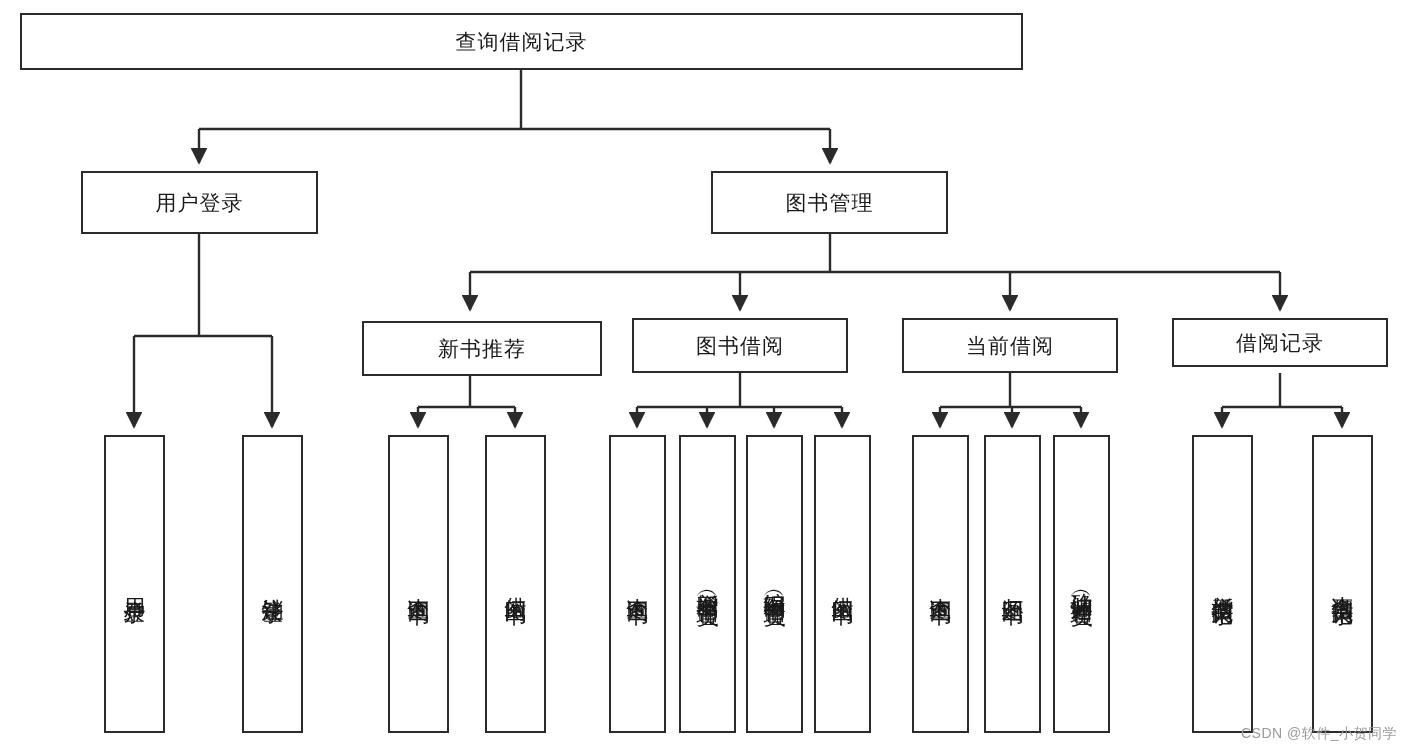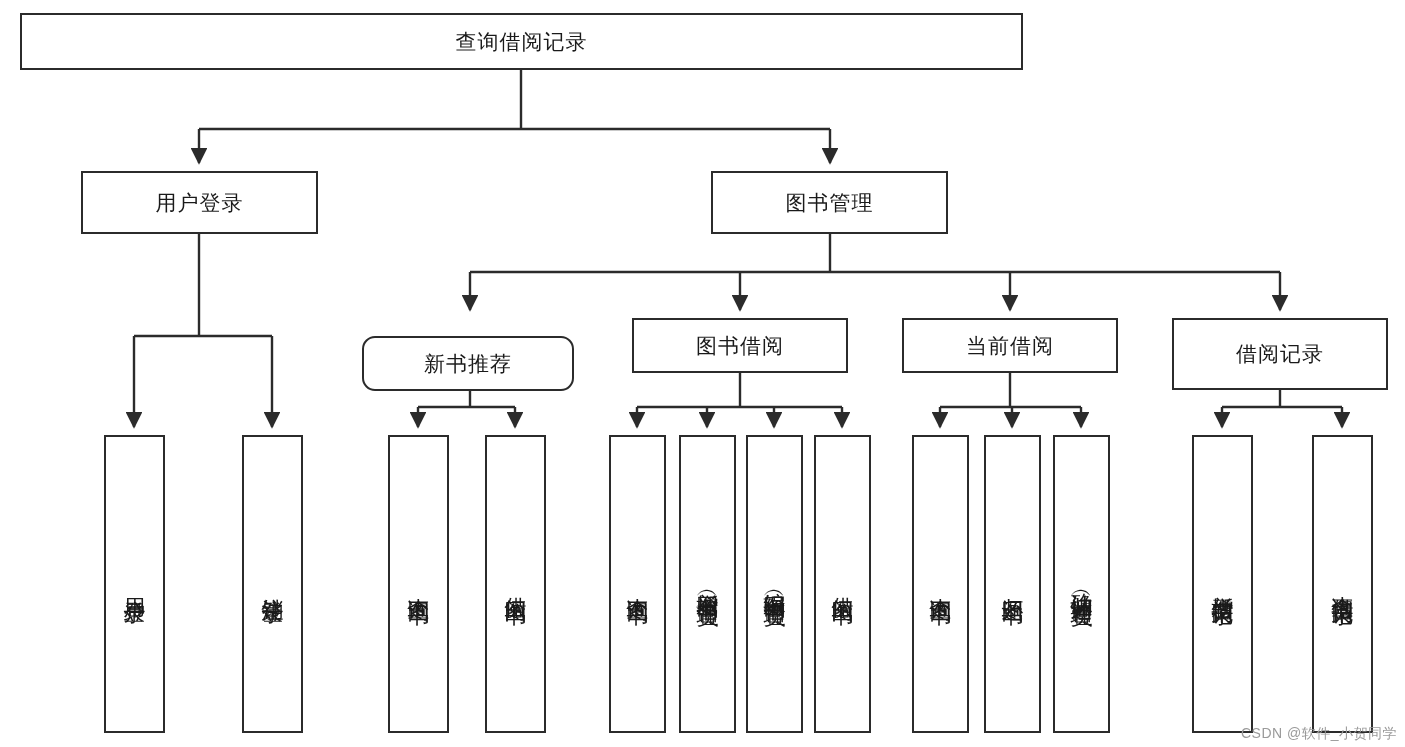--- a/index.html
+++ b/index.html
@@ -127,30 +127,30 @@
     <span class="label">查询借阅记录</span>
   </div>
 
   <div class="node horiz" style="left:81px; top:171px; width:237px; height:63px;">
     <span class="label">用户登录</span>
   </div>
   <div class="node horiz" style="left:711px; top:171px; width:237px; height:63px;font-family:Liberation Serif, serif;">
     <span class="label">图书管理</span>
   </div>
 
-  <div class="node horiz" style="left:362px; top:336px; width:212px; height:55px;border-radius:13px;">
+  <div class="node horiz" style="left:362px; top:321px; width:240px; height:55px;">
     <span class="label">新书推荐</span>
   </div>
   <div class="node horiz" style="left:632px; top:318px; width:216px; height:55px;">
     <span class="label">图书借阅</span>
   </div>
   <div class="node horiz" style="left:902px; top:318px; width:216px; height:55px;">
     <span class="label">当前借阅</span>
   </div>
-  <div class="node horiz" style="left:1172px; top:318px; width:216px; height:72px;">
+  <div class="node horiz" style="left:1172px; top:318px; width:216px; height:49px;">
     <span class="label">借阅记录</span>
   </div>
 
   <div class="node vert" style="left:104px; top:435px; width:61px; height:298px;">
     <span class="label">用户登录</span>
   </div>
   <div class="node vert" style="left:242px; top:435px; width:61px; height:298px;">
     <span class="label">注销登录</span>
   </div>
 

